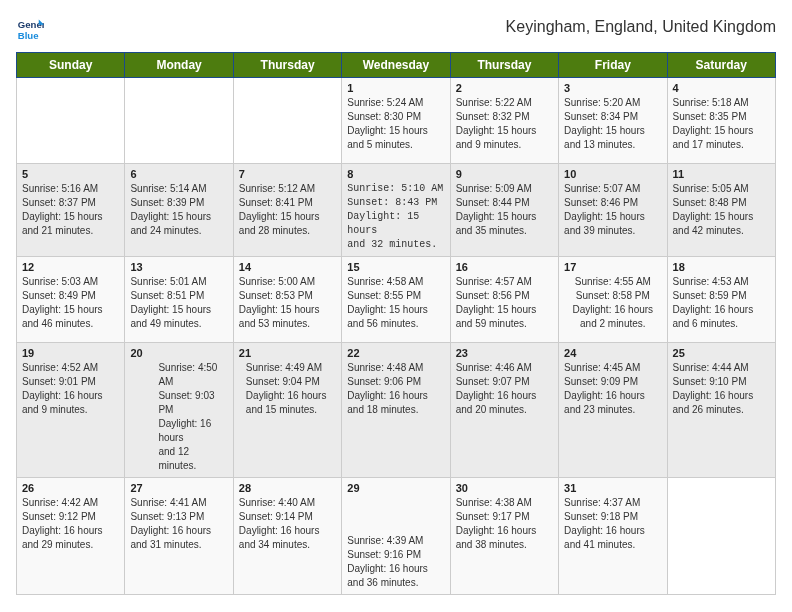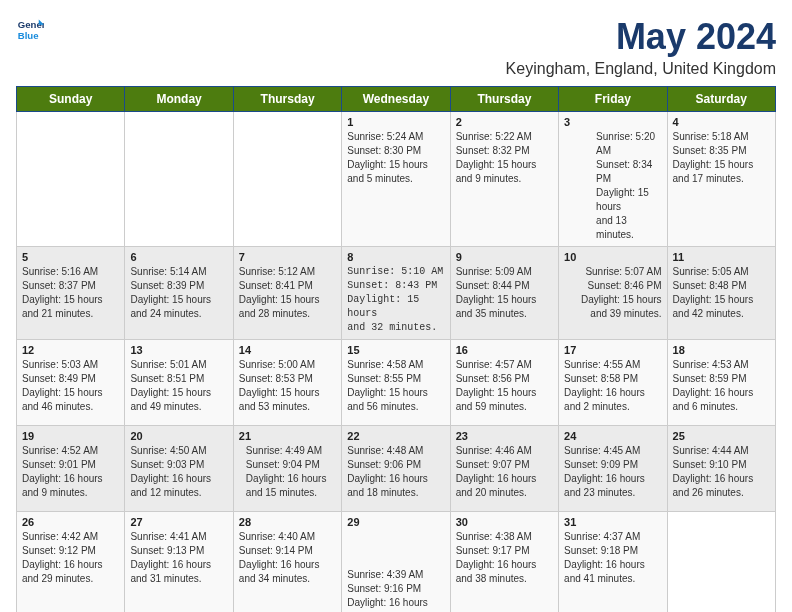--- a/index.html
+++ b/index.html
@@ -86,21 +86,20 @@
 
 <div class="header-area">
   <div class="logo">
     <svg class="logo-icon" viewBox="0 0 32 32">
       <text x="2" y="14" font-size="11" font-weight="bold" fill="#1a3a6b">General</text>
       <text x="2" y="26" font-size="11" font-weight="bold" fill="#1a8cdc">Blue</text>
       <polygon points="26,4 32,10 26,10" fill="#1a8cdc"></polygon>
     </svg>
   </div>
   <div class="title-area">
-    <div class="calendar-title">May 2024</div>
     <div class="calendar-subtitle">Keyingham, England, United Kingdom</div>
   </div>
 </div>
 
 <table class="calendar-table">
   <thead>
     <tr>
     <th>Sunday</th>
         <th>Monday</th>
         <th>Thursday</th>
@@ -124,21 +123,21 @@
         </td>
         <td>
           <div class="day-number">2</div>
           <div class="day-details" style="white-space: pre-line;">Sunrise: 5:22 AM
 Sunset: 8:32 PM
 Daylight: 15 hours
 and 9 minutes.</div>
         </td>
         <td>
           <div class="day-number">3</div>
-          <div class="day-details" style="white-space: pre-line; margin-left: 32px;">Sunrise: 5:20 AM
+          <div class="day-details" style="white-space: pre-line;">Sunrise: 5:20 AM
 Sunset: 8:34 PM
 Daylight: 15 hours
 and 13 minutes.</div>
         </td>
         <td>
           <div class="day-number">4</div>
           <div class="day-details" style="white-space: pre-line;">Sunrise: 5:18 AM
 Sunset: 8:35 PM
 Daylight: 15 hours
 and 17 minutes.</div>
@@ -175,21 +174,21 @@
         </td>
         <td>
           <div class="day-number">9</div>
           <div class="day-details" style="white-space: pre-line;">Sunrise: 5:09 AM
 Sunset: 8:44 PM
 Daylight: 15 hours
 and 35 minutes.</div>
         </td>
         <td>
           <div class="day-number">10</div>
-          <div class="day-details" style="white-space: pre-line; text-align: right;">Sunrise: 5:07 AM
+          <div class="day-details" style="white-space: pre-line;">Sunrise: 5:07 AM
 Sunset: 8:46 PM
 Daylight: 15 hours
 and 39 minutes.</div>
         </td>
         <td>
           <div class="day-number">11</div>
           <div class="day-details" style="white-space: pre-line;">Sunrise: 5:05 AM
 Sunset: 8:48 PM
 Daylight: 15 hours
 and 42 minutes.</div>
@@ -226,21 +225,21 @@
         </td>
         <td>
           <div class="day-number">16</div>
           <div class="day-details" style="white-space: pre-line;">Sunrise: 4:57 AM
 Sunset: 8:56 PM
 Daylight: 15 hours
 and 59 minutes.</div>
         </td>
         <td>
           <div class="day-number">17</div>
-          <div class="day-details" style="white-space: pre-line;">Sunrise: 4:55 AM
+          <div class="day-details" style="white-space: pre-line; text-align: center;">Sunrise: 4:55 AM
 Sunset: 8:58 PM
 Daylight: 16 hours
 and 2 minutes.</div>
         </td>
         <td>
           <div class="day-number">18</div>
           <div class="day-details" style="white-space: pre-line;">Sunrise: 4:53 AM
 Sunset: 8:59 PM
 Daylight: 16 hours
 and 6 minutes.</div>
@@ -249,21 +248,21 @@
       <tr>
         <td>
           <div class="day-number">19</div>
           <div class="day-details" style="white-space: pre-line;">Sunrise: 4:52 AM
 Sunset: 9:01 PM
 Daylight: 16 hours
 and 9 minutes.</div>
         </td>
         <td>
           <div class="day-number">20</div>
-          <div class="day-details" style="white-space: pre-line;">Sunrise: 4:50 AM
+          <div class="day-details" style="white-space: pre-line; margin-left: 28px;">Sunrise: 4:50 AM
 Sunset: 9:03 PM
 Daylight: 16 hours
 and 12 minutes.</div>
         </td>
         <td>
           <div class="day-number">21</div>
           <div class="day-details" style="white-space: pre-line; margin-left: 7px;">Sunrise: 4:49 AM
 Sunset: 9:04 PM
 Daylight: 16 hours
 and 15 minutes.</div>

